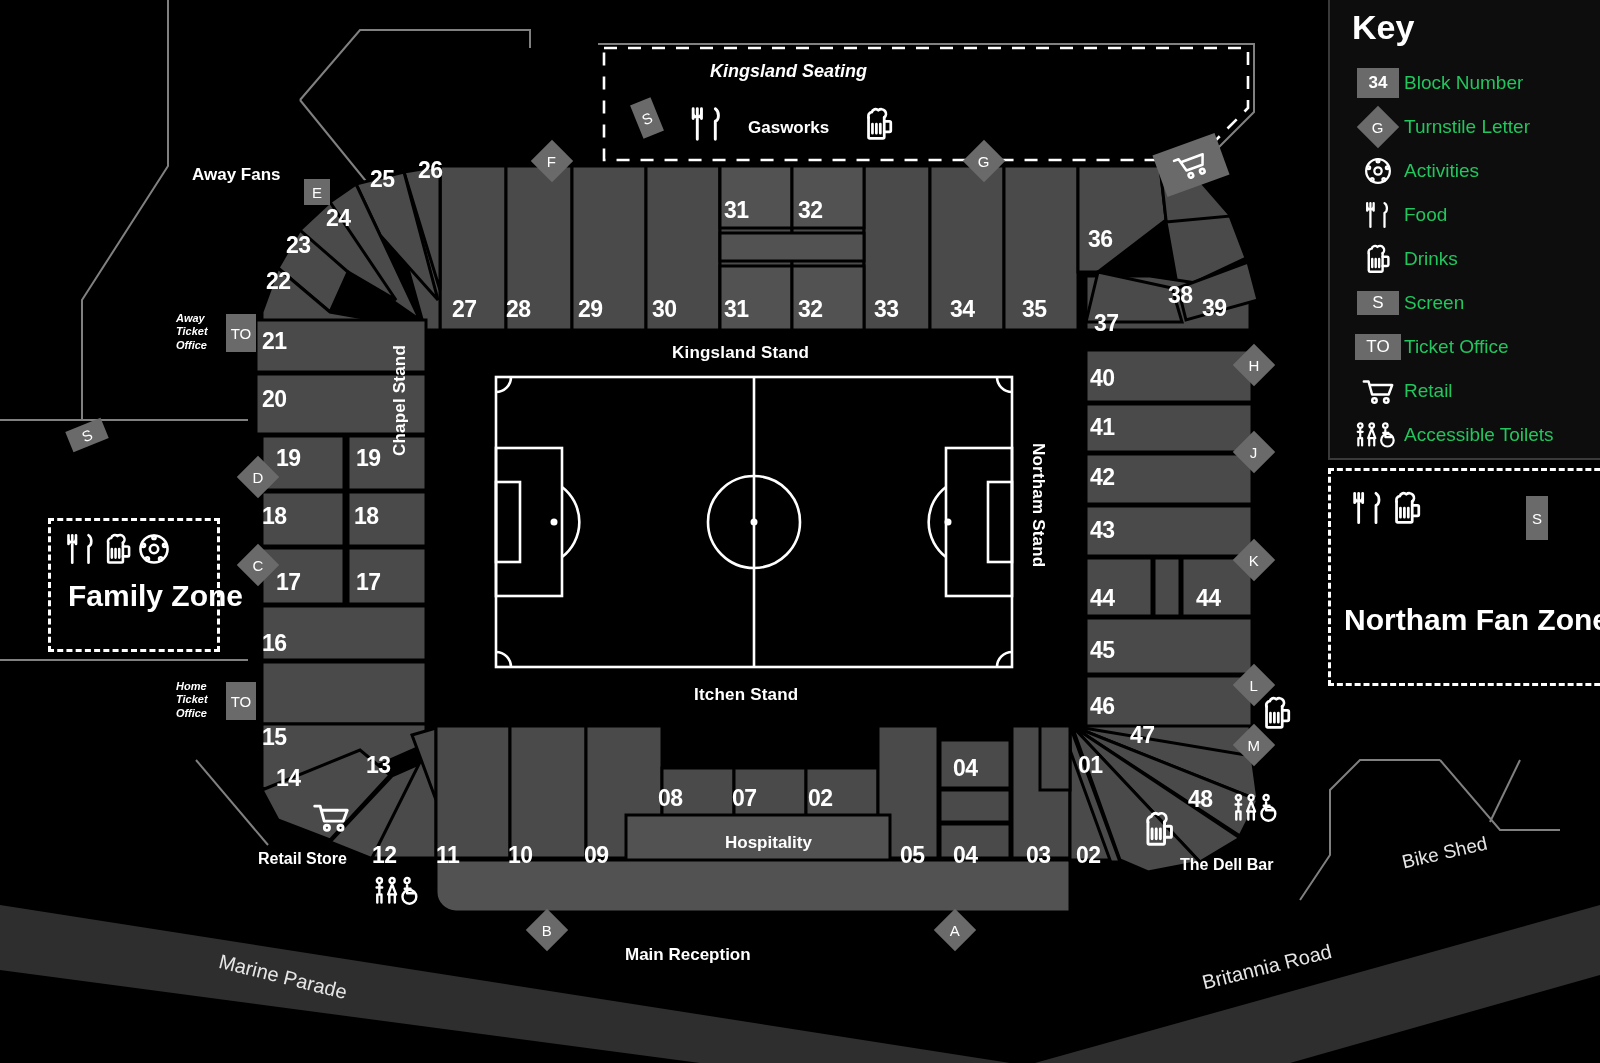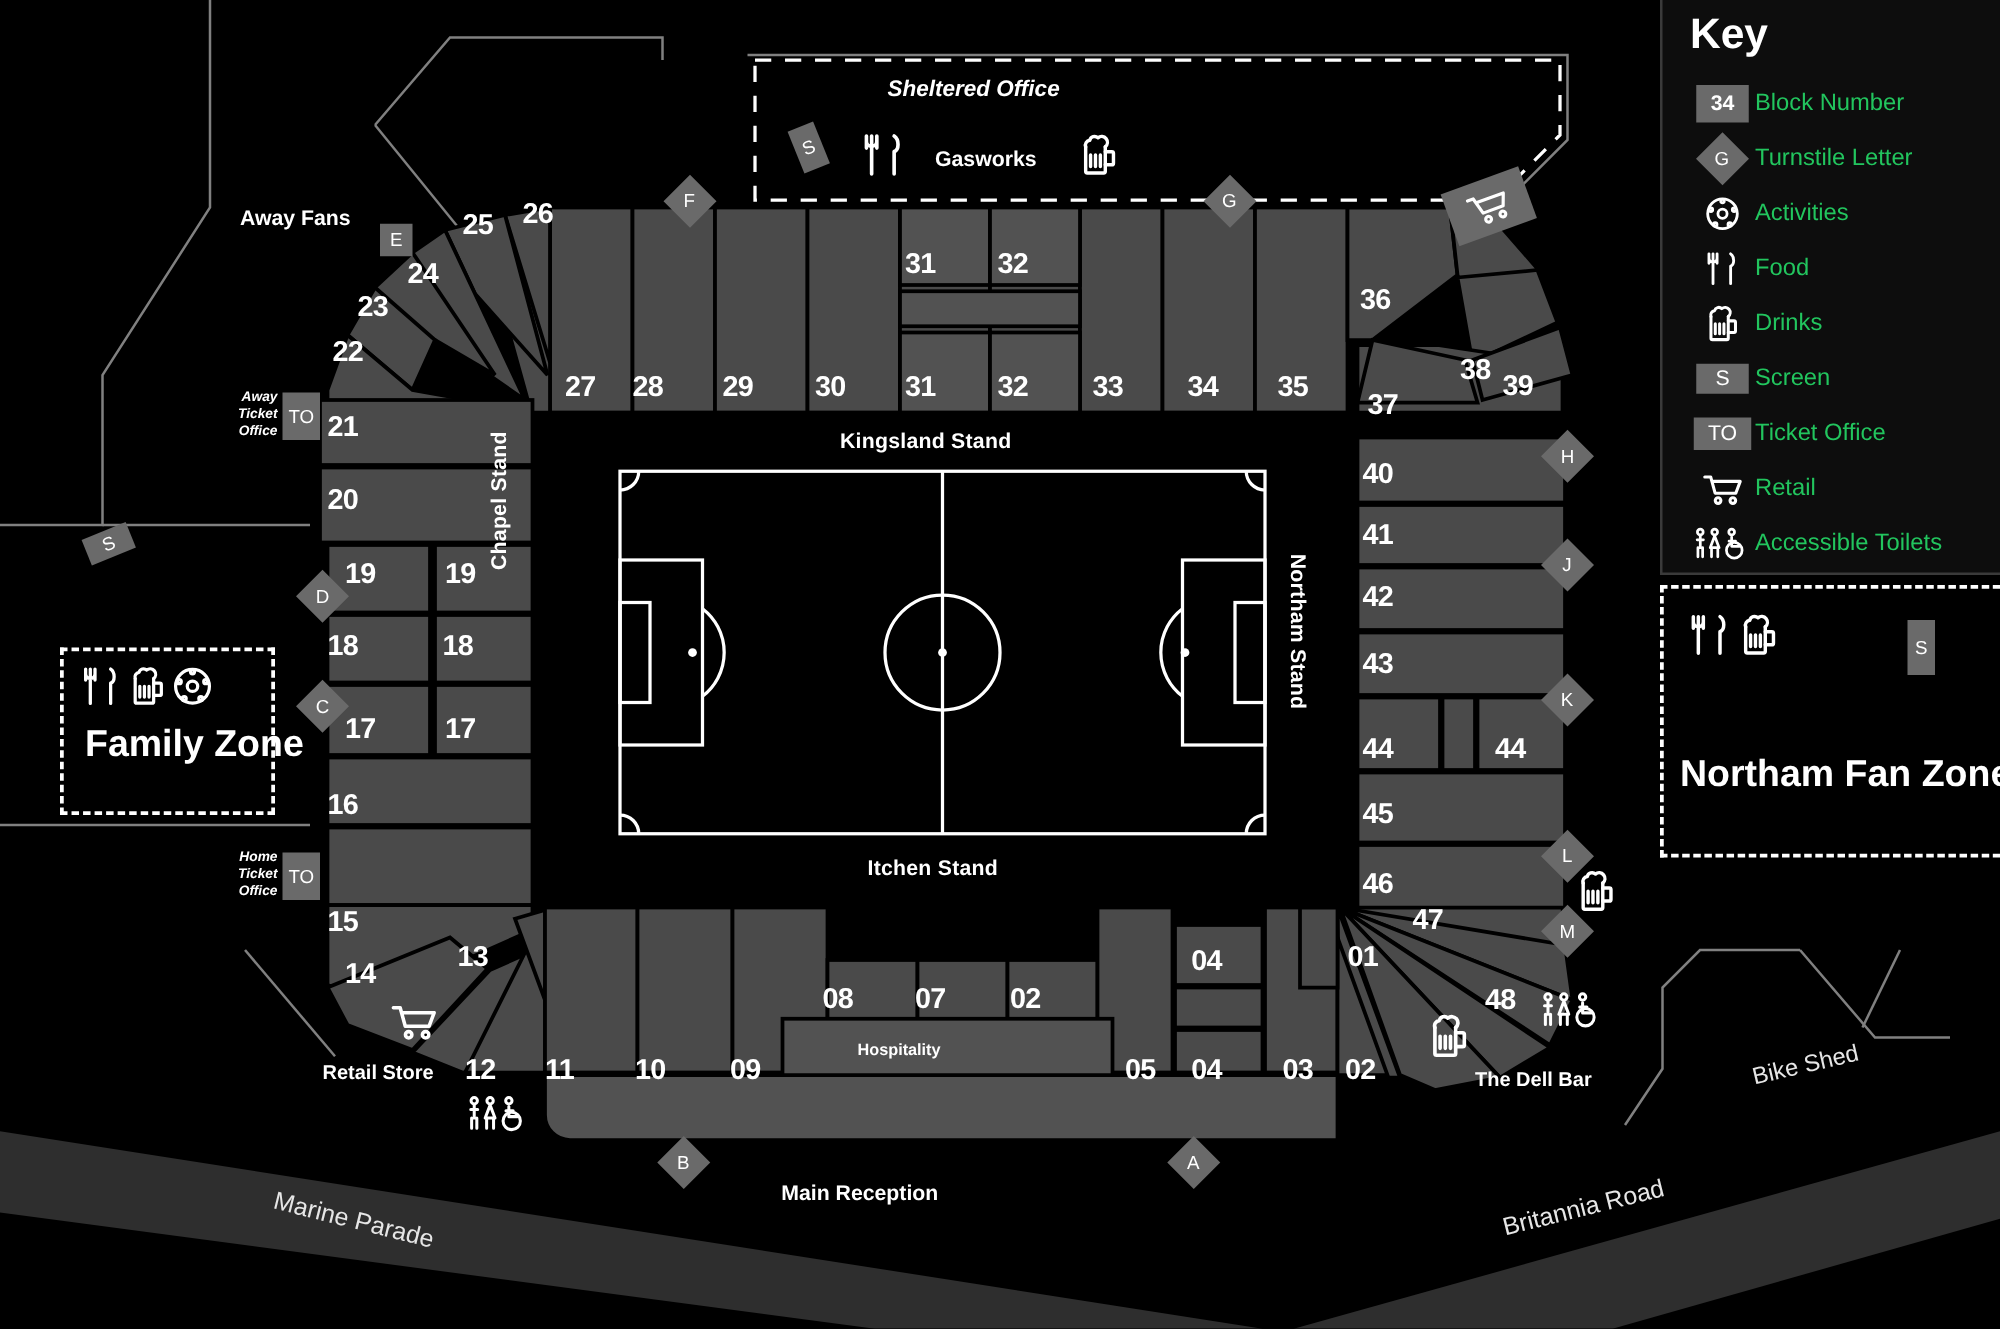--- a/index.html
+++ b/index.html
@@ -5,21 +5,21 @@
   html,body{margin:0;padding:0;background:#000;}
   body{width:1600px;height:1063px;overflow:hidden;font-family:"Liberation Sans",sans-serif;}
   #stage{position:relative;width:1600px;height:1063px;background:#000;}
   svg.layer{position:absolute;left:0;top:0;width:1600px;height:1063px;}
 
   
   .lbl{position:absolute;color:#fff;font-weight:bold;line-height:1.05;white-space:pre-line;}
   .blocknum{position:absolute;color:#fff;font-weight:bold;font-size:23px;letter-spacing:-0.5px;}
   .standlbl{position:absolute;color:#fff;font-weight:bold;font-size:17px;letter-spacing:.2px;}
   .zonetitle{position:absolute;color:#fff;font-weight:bold;font-size:30px;line-height:1.06;}
-  .smallital{position:absolute;color:#fff;font-style:italic;font-weight:bold;font-size:11px;line-height:1.22;text-align:right;}
+  .smallital{position:absolute;color:#fff;font-style:italic;font-weight:bold;font-size:11px;line-height:1.22;text-align:left;}
   .roadlbl{position:absolute;color:#e6e6e6;font-size:20px;font-weight:normal;}
   .facility{position:absolute;color:#fff;font-weight:bold;font-size:16px;line-height:1.12;}
 
   
   .chip{position:absolute;background:#6a6a6a;color:#fff;display:flex;align-items:center;justify-content:center;font-size:15px;}
   .diamond{position:absolute;width:30px;height:30px;background:#6a6a6a;transform:rotate(45deg);display:flex;align-items:center;justify-content:center;}
   .diamond > span{transform:rotate(-45deg);color:#fff;font-size:15px;}
 
   
   #key{position:absolute;left:1328px;top:-40px;width:330px;height:500px;
@@ -261,21 +261,21 @@
 
   <div class="standlbl" style="left:672px;top:343px">Kingsland Stand</div>
   <div class="standlbl" style="left:694px;top:685px">Itchen Stand</div>
   <div class="standlbl" style="left:390px;top:456px;transform:rotate(-90deg);transform-origin:left top;white-space:nowrap">Chapel Stand</div>
   <div class="standlbl" style="left:1048px;top:443px;transform:rotate(90deg);transform-origin:left top;white-space:nowrap">Northam Stand</div>
 
   <svg class="layer" viewBox="0 0 1600 1063">
     <path d="M604,48 L1248,48 L1248,108 L1196,160 L604,160 Z" fill="none" stroke="#ffffff" stroke-width="2.6" stroke-dasharray="13 11"></path>
     <path d="M598,44 L1254,44 L1254,112 L1200,166" fill="none" stroke="#808080" stroke-width="2"></path>
   </svg>
-  <div class="lbl" style="left:710px;top:62px;font-size:18px;font-style:italic;font-weight:bold">Sheltered Office</div>
+  <div class="lbl" style="left:710px;top:62px;font-size:18px;font-style:italic;font-weight:bold">Kingsland Seating</div>
   <div class="lbl" style="left:748px;top:119px;font-size:17px">Gasworks</div>
 
   <svg style="position:absolute;left:690px;top:106px;width:34px;height:36px" viewBox="0 0 24 26">
     <g class="ico">
         <path d="M5,2 L5,9 M8,2 L8,9 M2,2 L2,9 M5,9 L5,24 M2,5 a3,3 0 0 0 6,0"></path>
         <path d="M18,2 c3,2 3,8 0,9 L18,24"></path>
       </g>
   </svg>
   <svg style="position:absolute;left:862px;top:106px;width:34px;height:36px" viewBox="0 0 26 26">
     <g class="ico">
@@ -404,21 +404,21 @@
 Ticket
 Office</div>
 
   <div class="facility" style="left:192px;top:165px;font-size:17px;line-height:1.18">Away
 Fans</div>
   <div class="facility" style="left:258px;top:850px">Retail
 Store</div>
   <div class="facility" style="left:1180px;top:856px">The
 Dell
 Bar</div>
-  <div class="facility" style="left:686px;top:833px;font-size:13px">Hospitality</div>
+  <div class="facility" style="left:725px;top:833px;font-size:17px">Hospitality</div>
   <div class="facility" style="left:625px;top:945px;font-size:17px">Main Reception</div>
   <div class="roadlbl" style="left:1400px;top:852px;transform:rotate(-13deg);transform-origin:left top;font-size:19px">Bike Shed</div>
   <div class="roadlbl" style="left:222px;top:950px;transform:rotate(14deg);transform-origin:left top">Marine Parade</div>
   <div class="roadlbl" style="left:1200px;top:972px;transform:rotate(-14deg);transform-origin:left top">Britannia Road</div>
 
   <svg style="position:absolute;left:312px;top:802px;width:38px;height:30px" viewBox="0 0 28 22">
     <g class="ico">
         <path d="M2,3 L6,3 L9,14 L23,14 L26,6 L7,6"></path>
         <circle cx="11" cy="19" r="1.9"></circle>
         <circle cx="21" cy="19" r="1.9"></circle>

